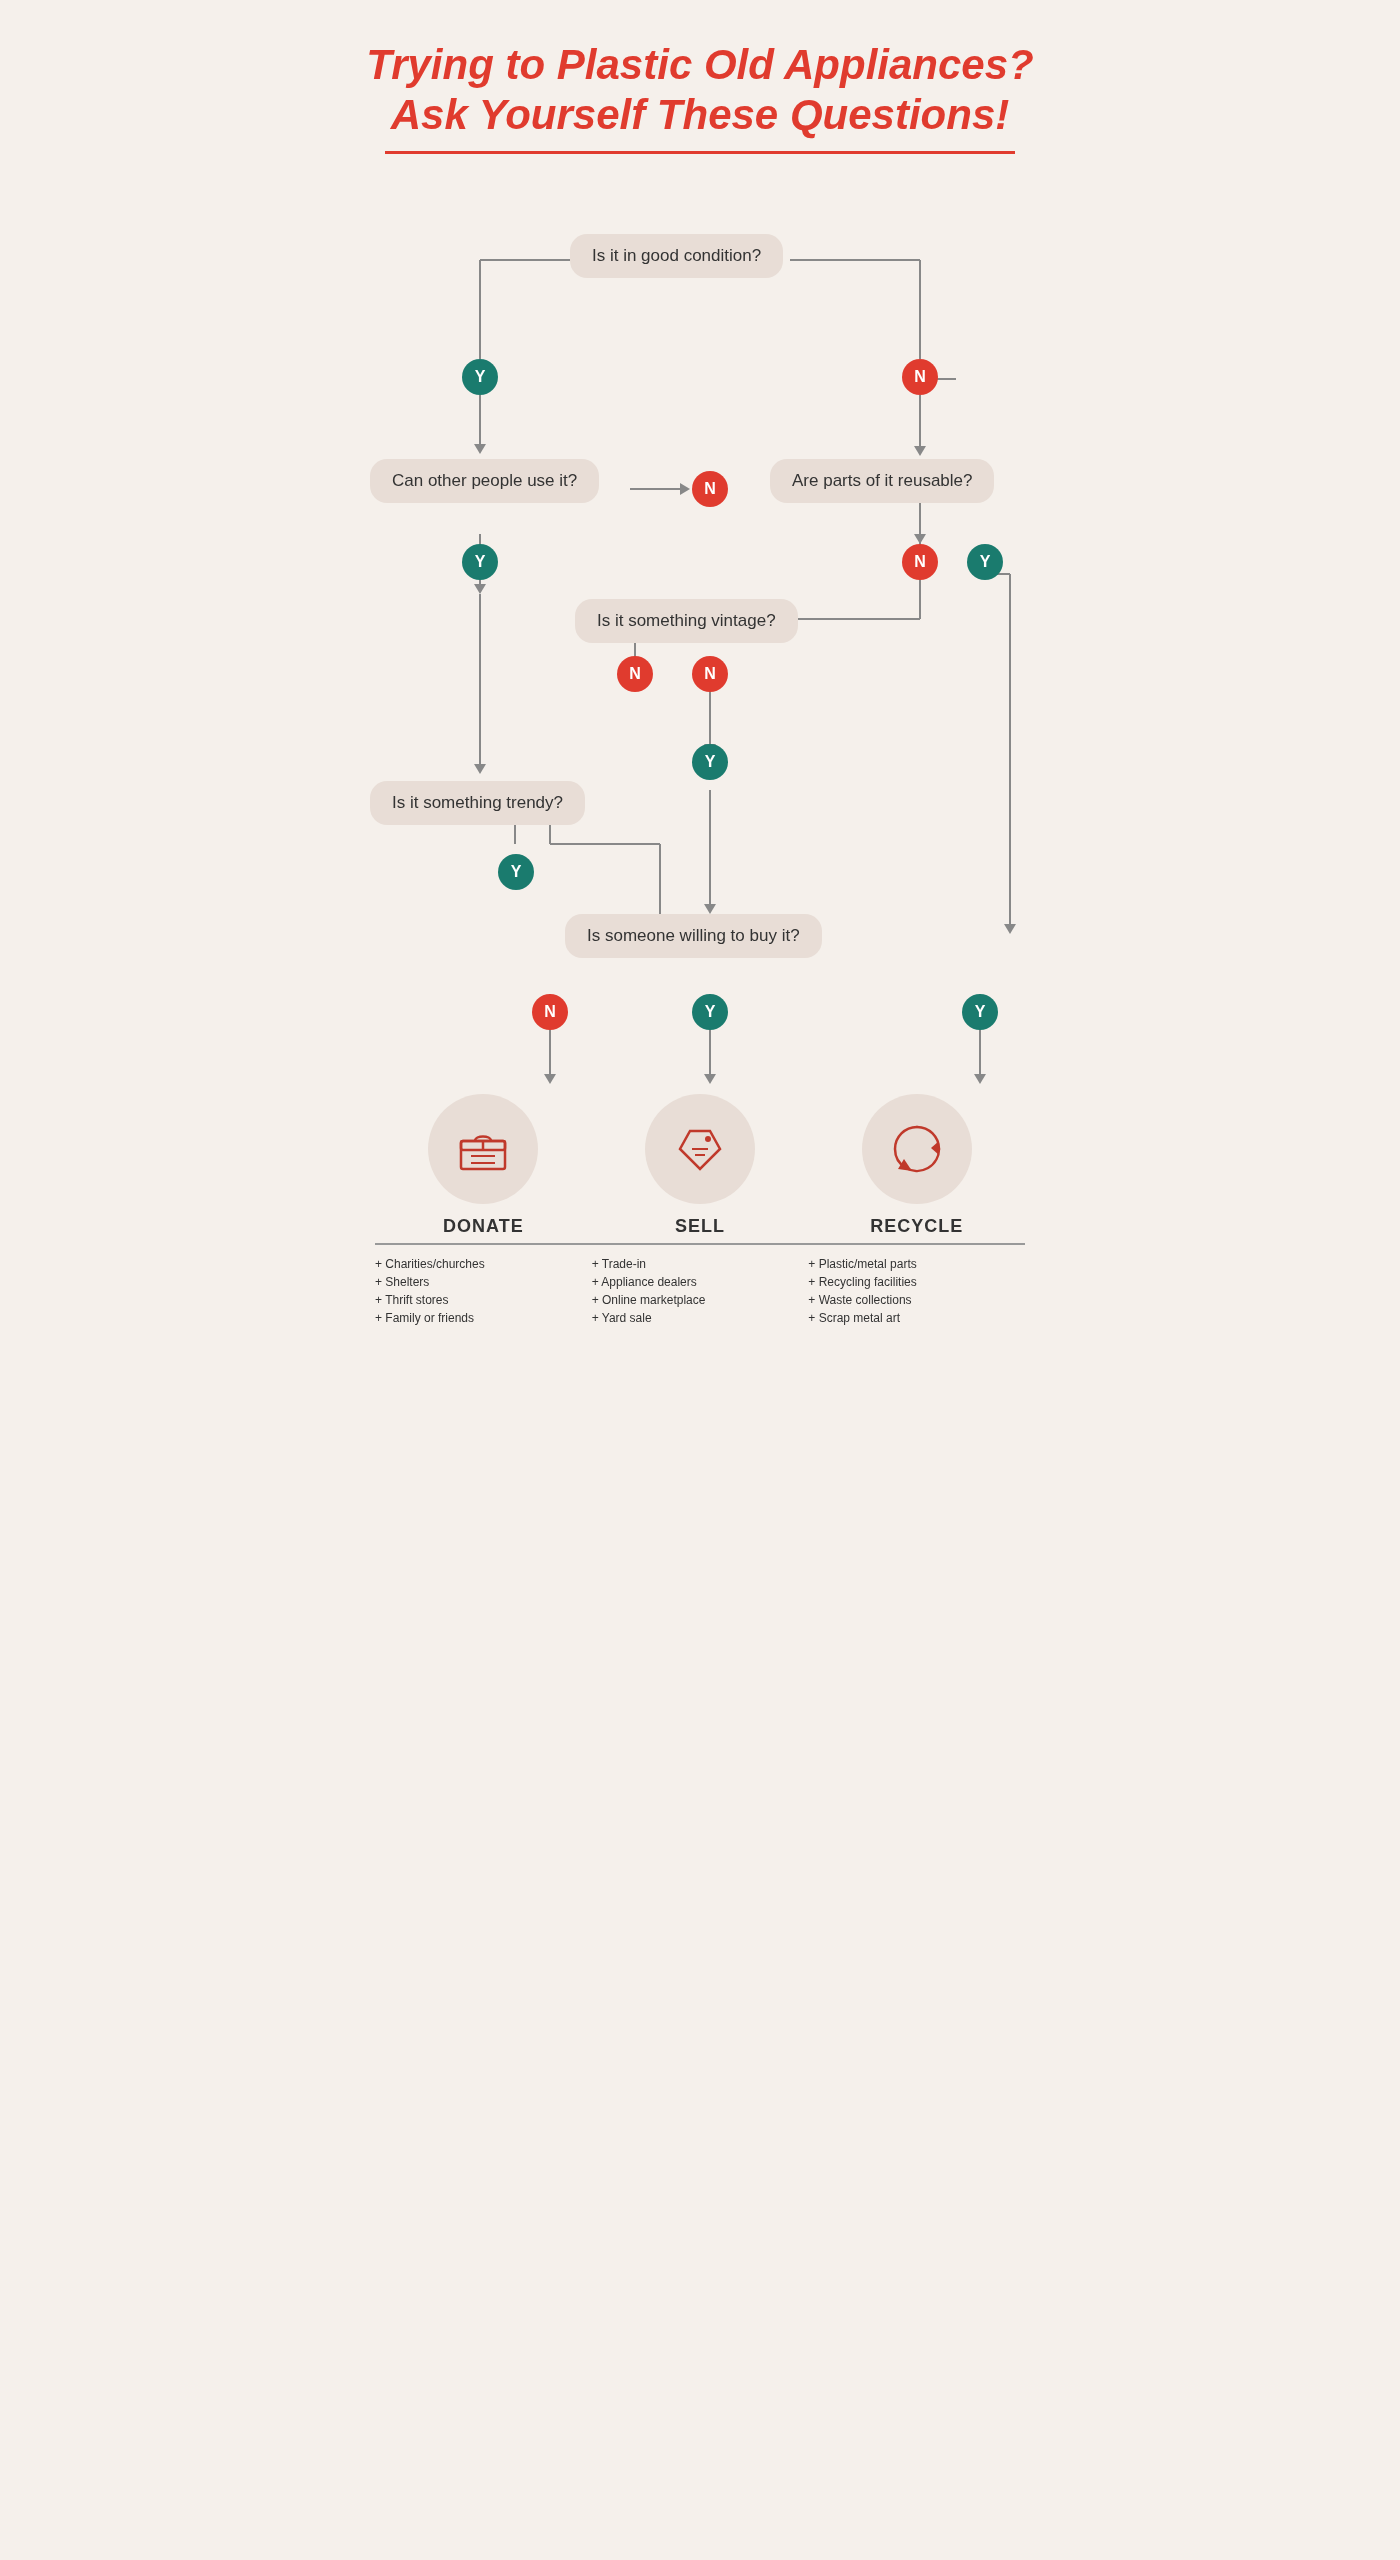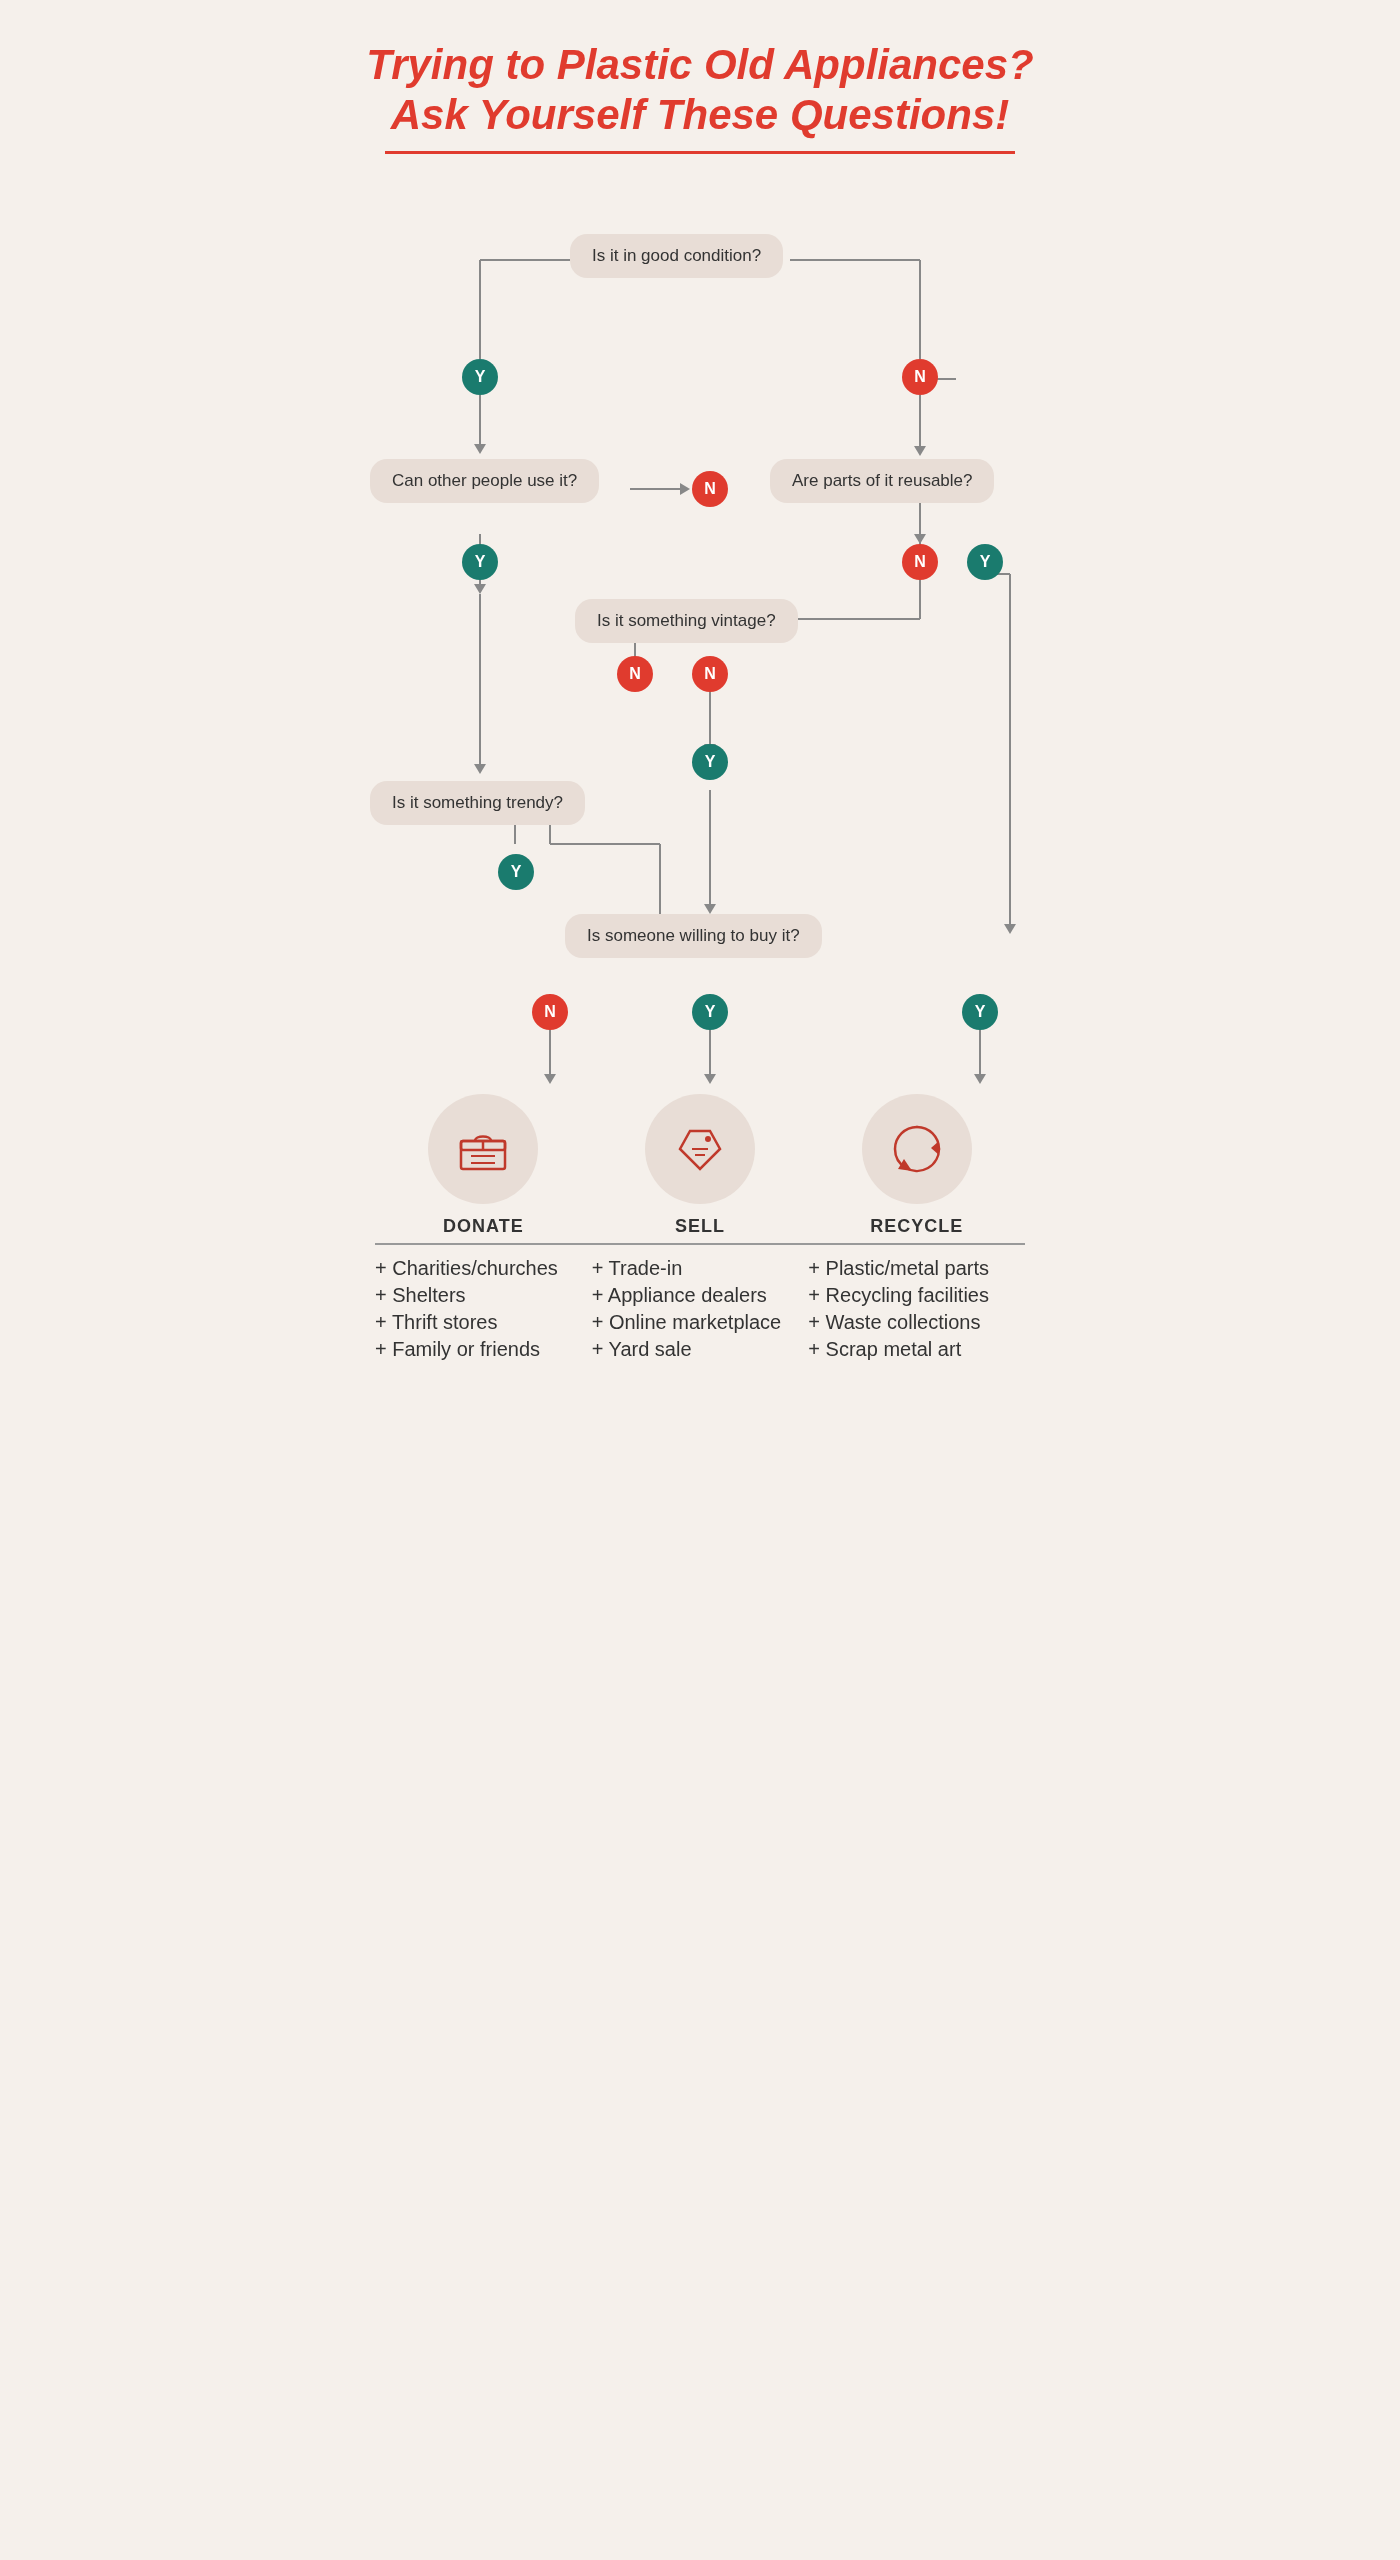--- a/index.html
+++ b/index.html
@@ -83,21 +83,21 @@
       padding-bottom: 6px;
       margin-bottom: 12px;
       width: 100%;
       text-align: center;
     }
     .category-list {
       list-style: none;
       width: 100%;
     }
     .category-list li {
-      font-size: 20px;
+      font-size: 12px;
       color: #333;
       margin-bottom: 4px;
     }
     
     .fc-wrap {
       position: relative;
       width: 700px;
       margin: 0 auto;
     }
   </style>

